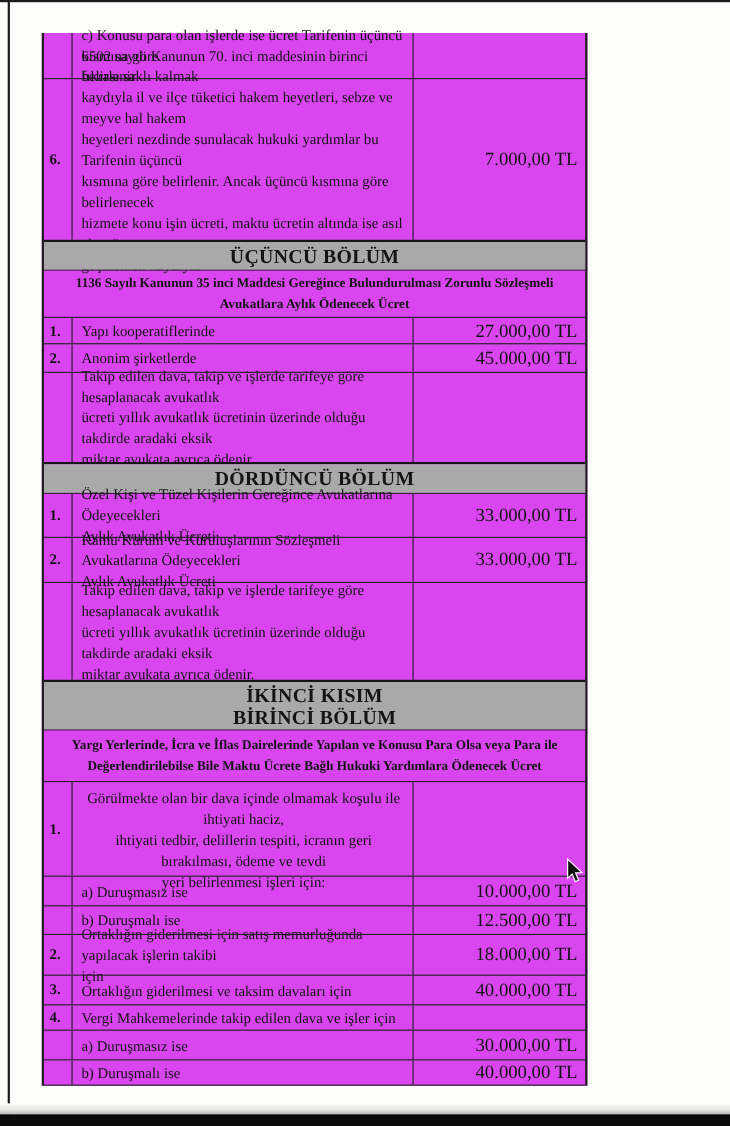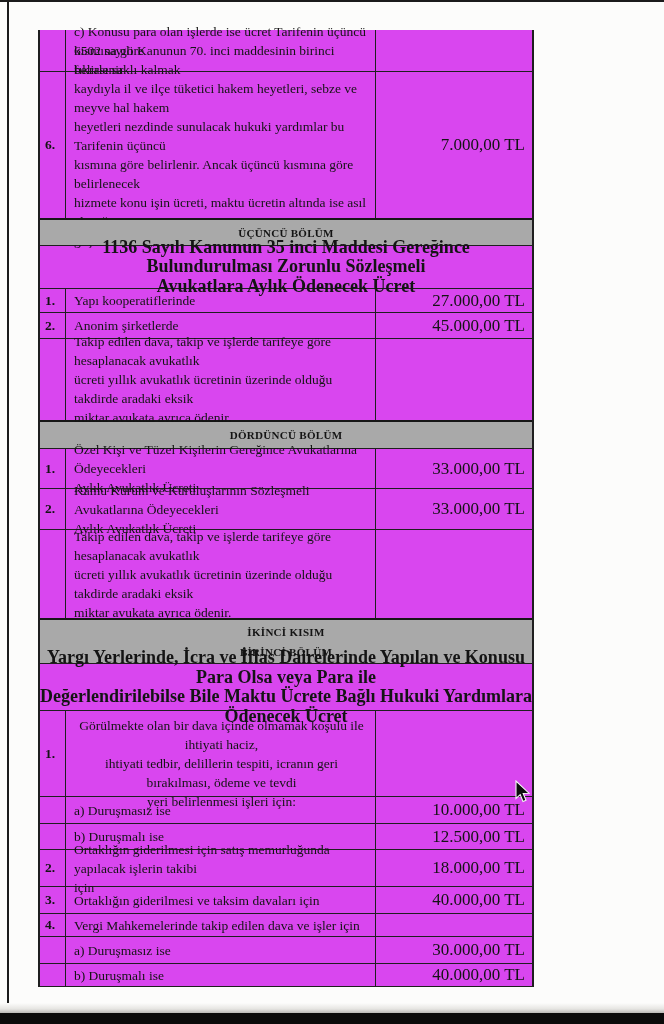--- a/index.html
+++ b/index.html
@@ -25,27 +25,27 @@
         font-size:13.5px;padding-left:5px;flex:none;}
   .c-txt{flex:1;border-right:1.7px solid #1f1f1f;padding:2px 6px 2px 8px;
          font-size:13.5px;line-height:19px;white-space:pre-line;}
   .c-amt{width:156px;flex:none;justify-content:flex-end;padding-right:7px;
          font-size:17px;}
   .row.topalign .c-txt{align-items:flex-start;padding-top:5px;}
   .row.topalign{align-items:stretch;}
   .row.topalign .c-txt{display:flex;text-align:center;}
   .sect{
     background:#a9a9a9;justify-content:center;text-align:center;width:100%;
-    font-weight:bold;font-size:11px;letter-spacing:.3px;line-height:20px;
+    font-weight:bold;font-size:18px;letter-spacing:.3px;line-height:20px;
     white-space:pre-line;display:flex;align-items:center;flex-direction:column;
     padding:1px 0;
   }
   .titlecell{
     justify-content:center;text-align:center;width:100%;font-weight:bold;
-    font-size:18px;line-height:19.5px;white-space:pre-line;display:flex;align-items:center;
+    font-size:12px;line-height:19.5px;white-space:pre-line;display:flex;align-items:center;
   }
   .cursor{position:absolute;left:514px;top:780px;width:17px;height:24px;z-index:9;}
 </style>
 </head>
 <body>
 
 <div class="frame-top"></div>
 <div class="frame-left"></div>
 
 <div class="doc-table">

